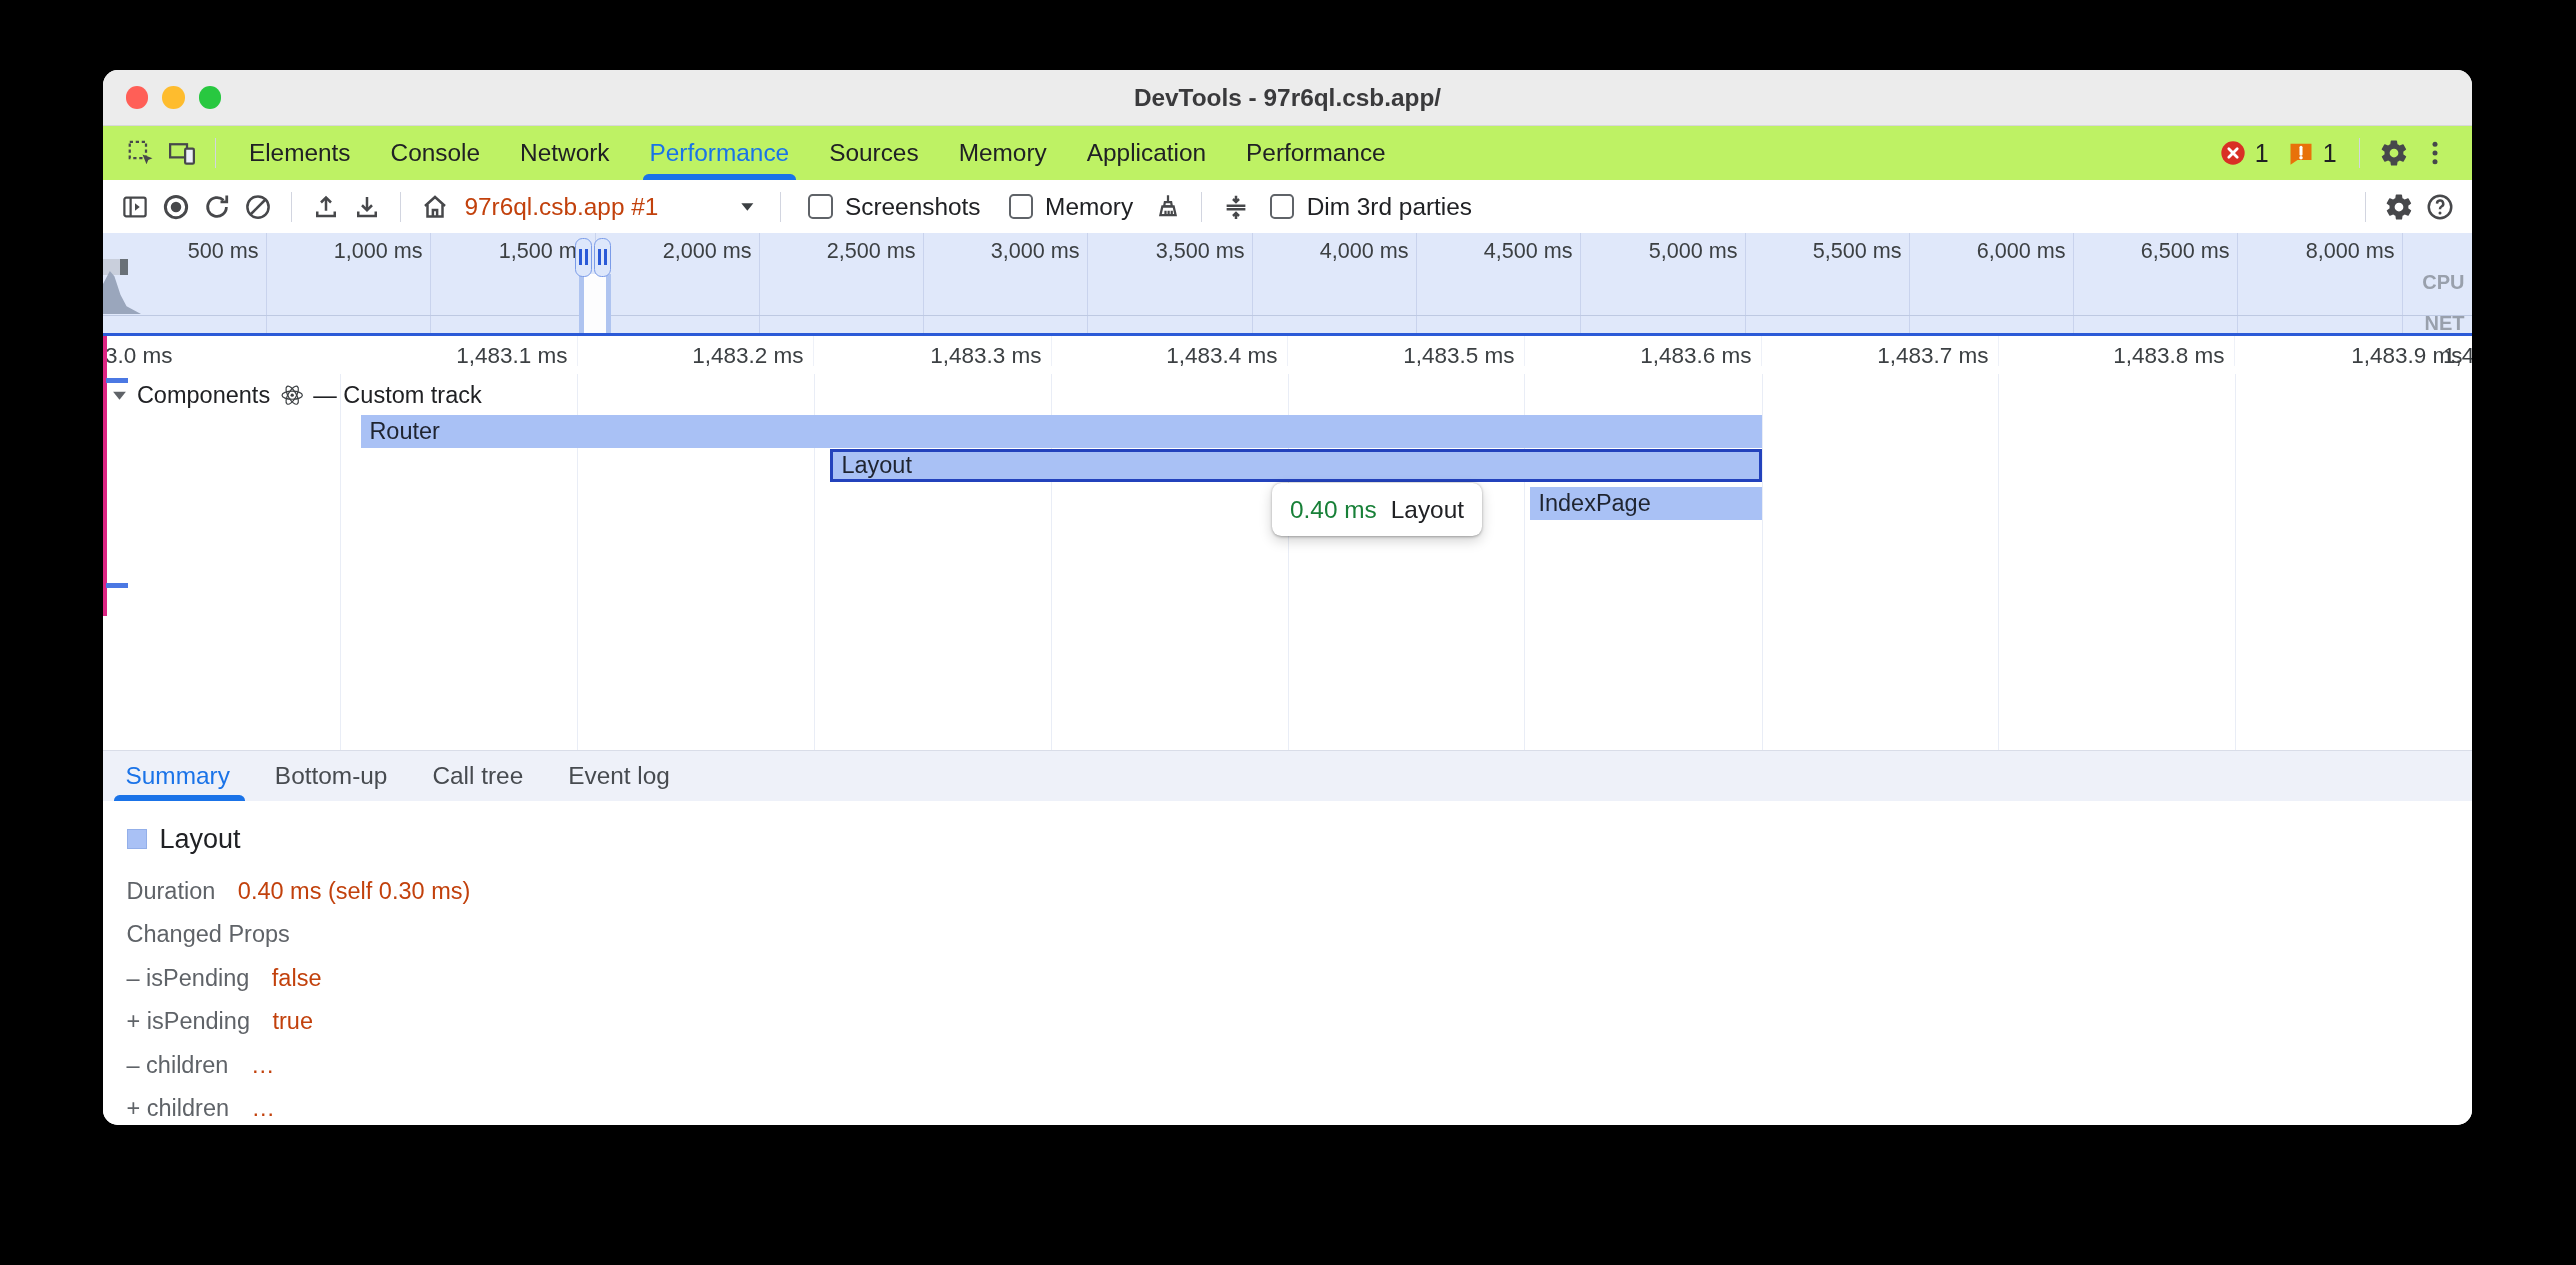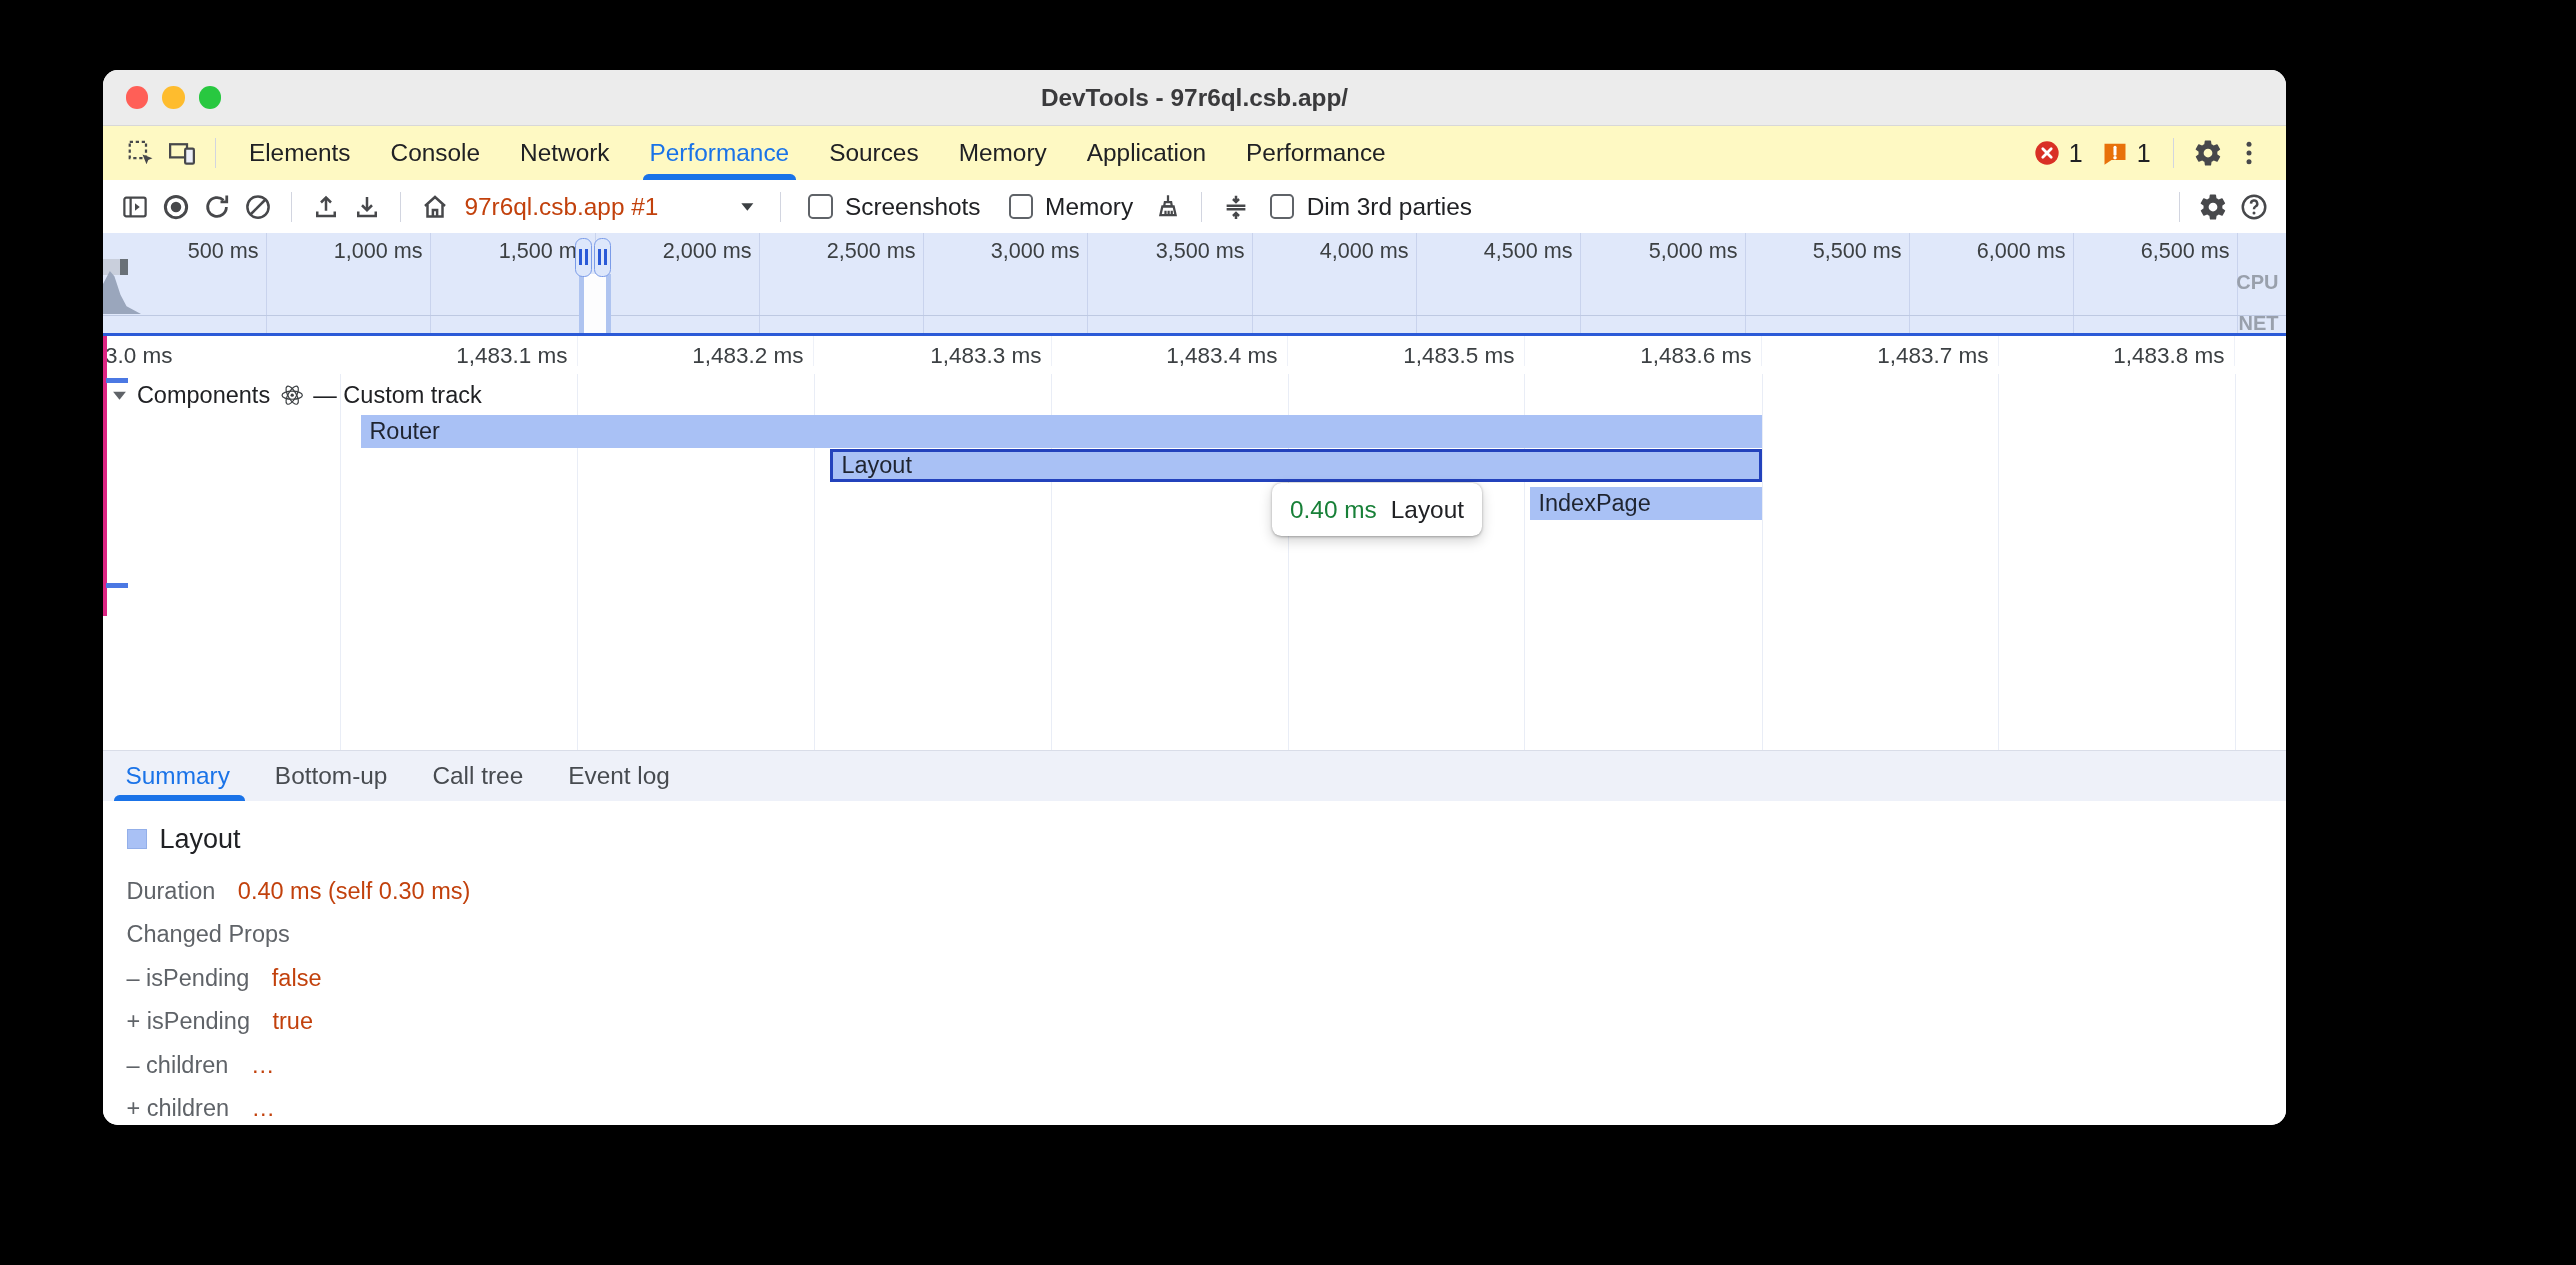--- a/index.html
+++ b/index.html
@@ -2,29 +2,29 @@
 <html style="--accent: #1a73e8; --sel-blue: #2342bc; --bar-fill: #a9c1f5; --pink: #dd2583; --err: #d93025; --warn: #e8710a; --green: #188038; --ov-div: #2b5ad7;font-size:15px"><head>
 <meta charset="utf-8">
 <style>
   :root{
     --accent:#1a73e8; --sel-blue:#2342bc; --bar-fill:#a9c1f5; --pink:#dd2583;
     --err:#d93025; --warn:#e8710a; --green:#188038; --ov-div:#2b5ad7;
   }
   *{box-sizing:border-box;margin:0;padding:0;}
   html,body{background:#000;}
   body{width:2576px;height:1265px;position:relative;font-family:"Liberation Sans","DejaVu Sans",sans-serif;-webkit-font-smoothing:antialiased;}
-  .window{position:absolute;left:103px;top:70px;width:2183px;height:1055px;background:#fff;border-radius:15px;overflow:hidden;display:flex;flex-direction:column;box-shadow:0 22.5px 66px rgba(0,0,0,.65);}
+  .window{position:absolute;left:103px;top:70px;width:2369px;height:1055px;background:#fff;border-radius:15px;overflow:hidden;display:flex;flex-direction:column;box-shadow:0 22.5px 66px rgba(0,0,0,.65);}
   
   .titlebar{height:56px;background:#ececec;border-bottom:0.9px solid #d8d8d8;position:relative;display:flex;align-items:center;flex:none;}
   .traffic{display:flex;gap:14px;padding-left:22.5px;}
   .tl{width:22.5px;height:22.5px;border-radius:50%;}
   .tl.r{background:#ff5f57;} .tl.y{background:#febc2e;} .tl.g{background:#28c840;}
   .wtitle{position:absolute;left:0;right:0;text-align:center;font-size:24.4px;font-weight:700;color:#3a3a3c;}
   
-  .tabbar{height:54px;background:#fef9c3;display:flex;align-items:center;padding:0 17px;flex:none;justify-content:flex-end;}
+  .tabbar{height:54px;background:#bef264;display:flex;align-items:center;padding:0 17px;flex:none;justify-content:flex-end;}
   .ibtn{width:41px;height:41px;display:flex;align-items:center;justify-content:center;color:#47484b;border-radius:5.6px;cursor:pointer;flex:none;}
   .ibtn svg{width:30px;height:30px;}
   .vdiv{width:0.9px;height:30px;background:#d2d5e0;margin:0 13px;flex:none;}
   .tab{font-size:24.4px;color:#202124;padding:0 20px;height:100%;display:flex;align-items:center;position:relative;cursor:pointer;white-space:nowrap;}
   .tab.active{color:var(--accent);}
   .tab.active::after{content:"";position:absolute;left:13px;right:13px;bottom:0;height:5.6px;background:var(--accent);border-radius:5.6px 5.6px 0 0;}
   .tab-right{margin-left:auto;display:flex;align-items:center;}
   .badge{display:flex;align-items:center;gap:7.5px;font-size:25px;color:#202124;margin:0 9.4px;cursor:pointer;}
   .badge svg{width:28px;height:28px;}
   

